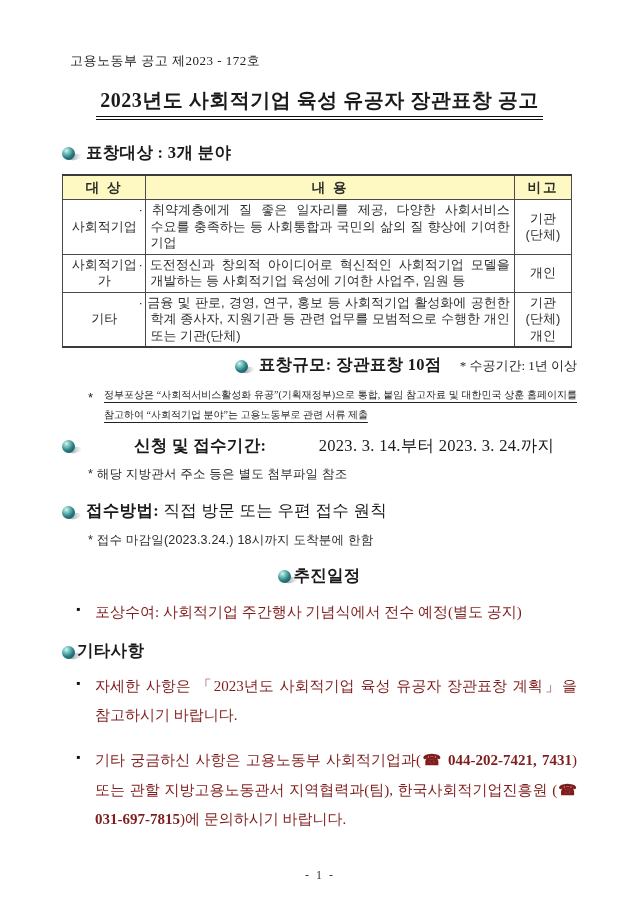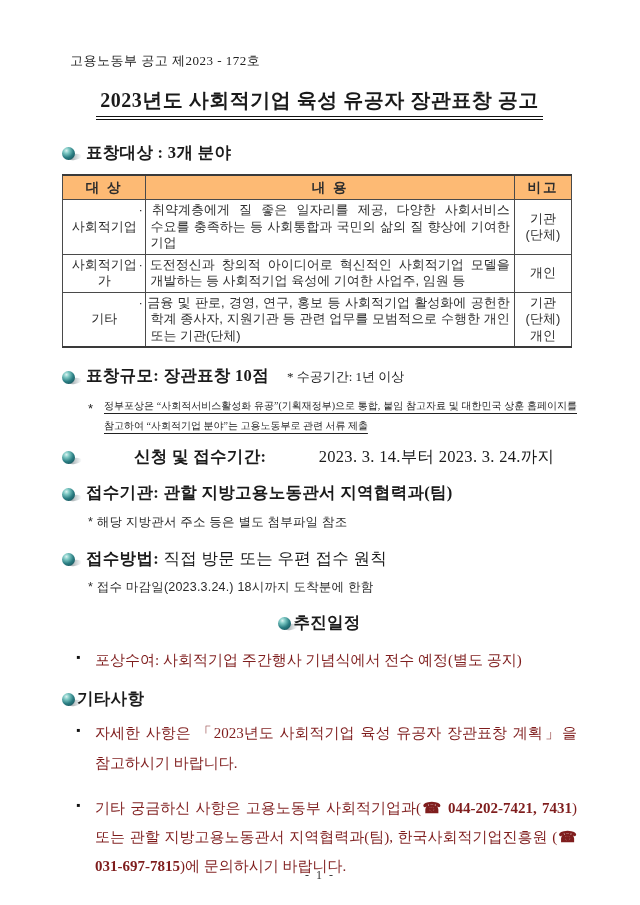--- a/index.html
+++ b/index.html
@@ -66,21 +66,21 @@
   }
   table.award th, table.award td{
     border:1px solid #4a4a4a;
     padding:2px 4px;
     font-size:13px;line-height:1.27;
   }
   table.award th{
     font-size:13.5px;font-weight:bold;
     text-align:center;letter-spacing:2px;
     padding:3px 2px;
-    background:#fdba74;
+    background:#fef9c3;
   }
   td.c-target{width:78px;text-align:center;}
   td.c-content{width:376px;text-align:justify;padding-left:18px;text-indent:-12px;padding-right:6px;word-break:keep-all;}
   td.c-note{width:50px;text-align:center;white-space:pre-line;}
   
   .note-row{display:flex;align-items:flex-start;margin-left:26px;margin-top:9px;}
   .note-star{flex:none;width:16px;font-family:"Liberation Sans","DejaVu Sans",sans-serif;font-size:13px;line-height:2.0;color:#222;}
   .note-underline{
     flex:1;
     font-family:Liberation Serif, serif;
@@ -150,41 +150,37 @@
       <tr>
         <td class="c-target">기타</td>
         <td class="c-content">· 금융 및 판로, 경영, 연구, 홍보 등 사회적기업 활성화에 공헌한 학계 종사자, 지원기관 등 관련 업무를 모범적으로 수행한 개인 또는 기관(단체)</td>
         <td class="c-note">기관
 (단체)
 개인</td>
       </tr>
     </tbody>
   </table>
 
-  <div class="bullet-row" style="margin-top:17px;">
+  <div class="bullet-row" style="margin-top:6px;justify-content:flex-end;">
     <span class="sphere gap"></span>
     <span class="h-bold">표창규모: 장관표창 10점</span>
     <span class="aside-note">* 수공기간: 1년 이상</span>
   </div>
 
   <div class="note-row">
     <span class="note-star">*</span>
     <span class="note-underline">정부포상은 “사회적서비스활성화 유공”(기획재정부)으로 통합, 붙임 참고자료 및 대한민국 상훈 홈페이지를 참고하여 “사회적기업 분야”는 고용노동부로 관련 서류 제출</span>
   </div>
 
   <div class="bullet-row" style="margin-top:10px;gap:48px;">
     <span class="sphere gap"></span>
     <span class="h-bold">신청 및 접수기간:</span>
     <span class="h-normal">&nbsp;<span>2023. 3. 14.부터 2023. 3. 24.까지</span></span>
   </div>
 
-  <div class="bullet-row" style="margin-top:15px;">
-    <span class="sphere gap"></span>
-    <span class="h-bold">접수기관: 관할 지방고용노동관서 지역협력과(팀)</span>
-  </div>
   <div class="small-note">* 해당 지방관서 주소 등은 별도 첨부파일 참조</div>
 
   <div class="bullet-row" style="margin-top:17px;">
     <span class="sphere gap"></span>
     <span class="h-bold">접수방법:</span>
     <span class="h-normal">&nbsp;<span>직접 방문 또는 우편 접수 원칙</span></span>
   </div>
   <div class="small-note">* 접수 마감일(2023.3.24.) 18시까지 도착분에 한함</div>
 
   <div class="bullet-row" style="margin-top:16px;justify-content:center;">

